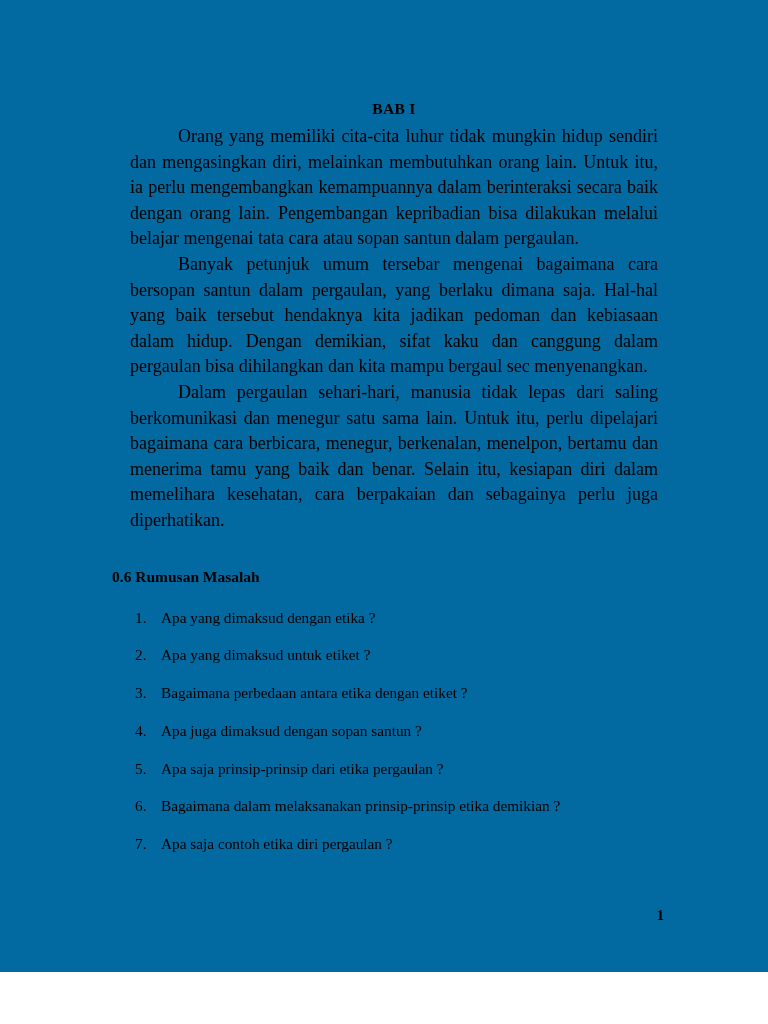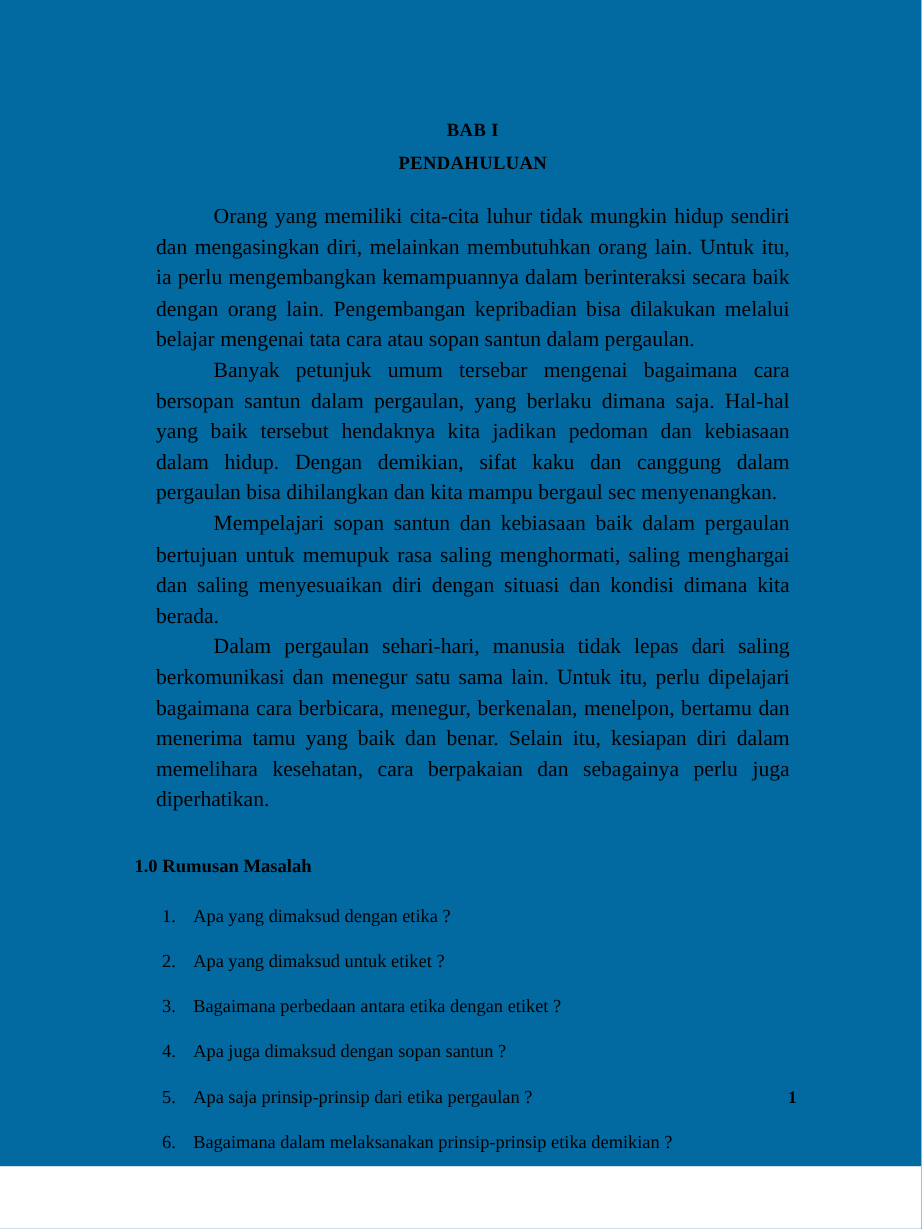--- a/index.html
+++ b/index.html
@@ -98,32 +98,30 @@
   }
 </style>
 </head>
 <body>
 
 <div class="page">
   <div class="content">
 
     <h1 class="chapter-title">BAB I</h1>
 
-    <h2 class="chapter-subtitle">PENDAHULUAN</h2>
 
 
     <p class="para">Orang yang memiliki cita-cita luhur tidak mungkin hidup sendiri dan mengasingkan diri, melainkan membutuhkan orang lain. Untuk itu, ia perlu mengembangkan kemampuannya dalam berinteraksi secara baik dengan orang lain. Pengembangan kepribadian bisa dilakukan melalui belajar mengenai tata cara atau sopan santun dalam pergaulan.</p>
 
     <p class="para clipped">Banyak petunjuk umum tersebar mengenai bagaimana cara bersopan santun dalam pergaulan, yang berlaku dimana saja. Hal-hal yang baik tersebut hendaknya kita jadikan pedoman dan kebiasaan dalam hidup. Dengan demikian, sifat kaku dan canggung dalam pergaulan bisa dihilangkan dan kita mampu bergaul sec menyenangkan.</p>
 
-    <p class="para">Mempelajari sopan santun dan kebiasaan baik dalam pergaulan bertujuan untuk memupuk rasa saling menghormati, saling menghargai dan saling menyesuaikan diri dengan situasi dan kondisi dimana kita berada.</p>
 
     <p class="para">Dalam pergaulan sehari-hari, manusia tidak lepas dari saling berkomunikasi dan menegur satu sama lain. Untuk itu, perlu dipelajari bagaimana cara berbicara, menegur, berkenalan, menelpon, bertamu dan menerima tamu yang baik dan benar. Selain itu, kesiapan diri dalam memelihara kesehatan, cara berpakaian dan sebagainya perlu juga diperhatikan.</p>
 
-    <h3 class="section-heading spaced-above">1.0 Rumusan Masalah</h3>
+    <h3 class="section-heading spaced-above">0.6 Rumusan Masalah</h3>
 
     <ol class="qlist">
       <li>
         <span class="qnum">1.</span>
         <span class="qtext">Apa yang dimaksud dengan etika ?</span>
       </li>
       <li>
         <span class="qnum">2.</span>
         <span class="qtext">Apa yang dimaksud untuk etiket ?</span>
       </li>

